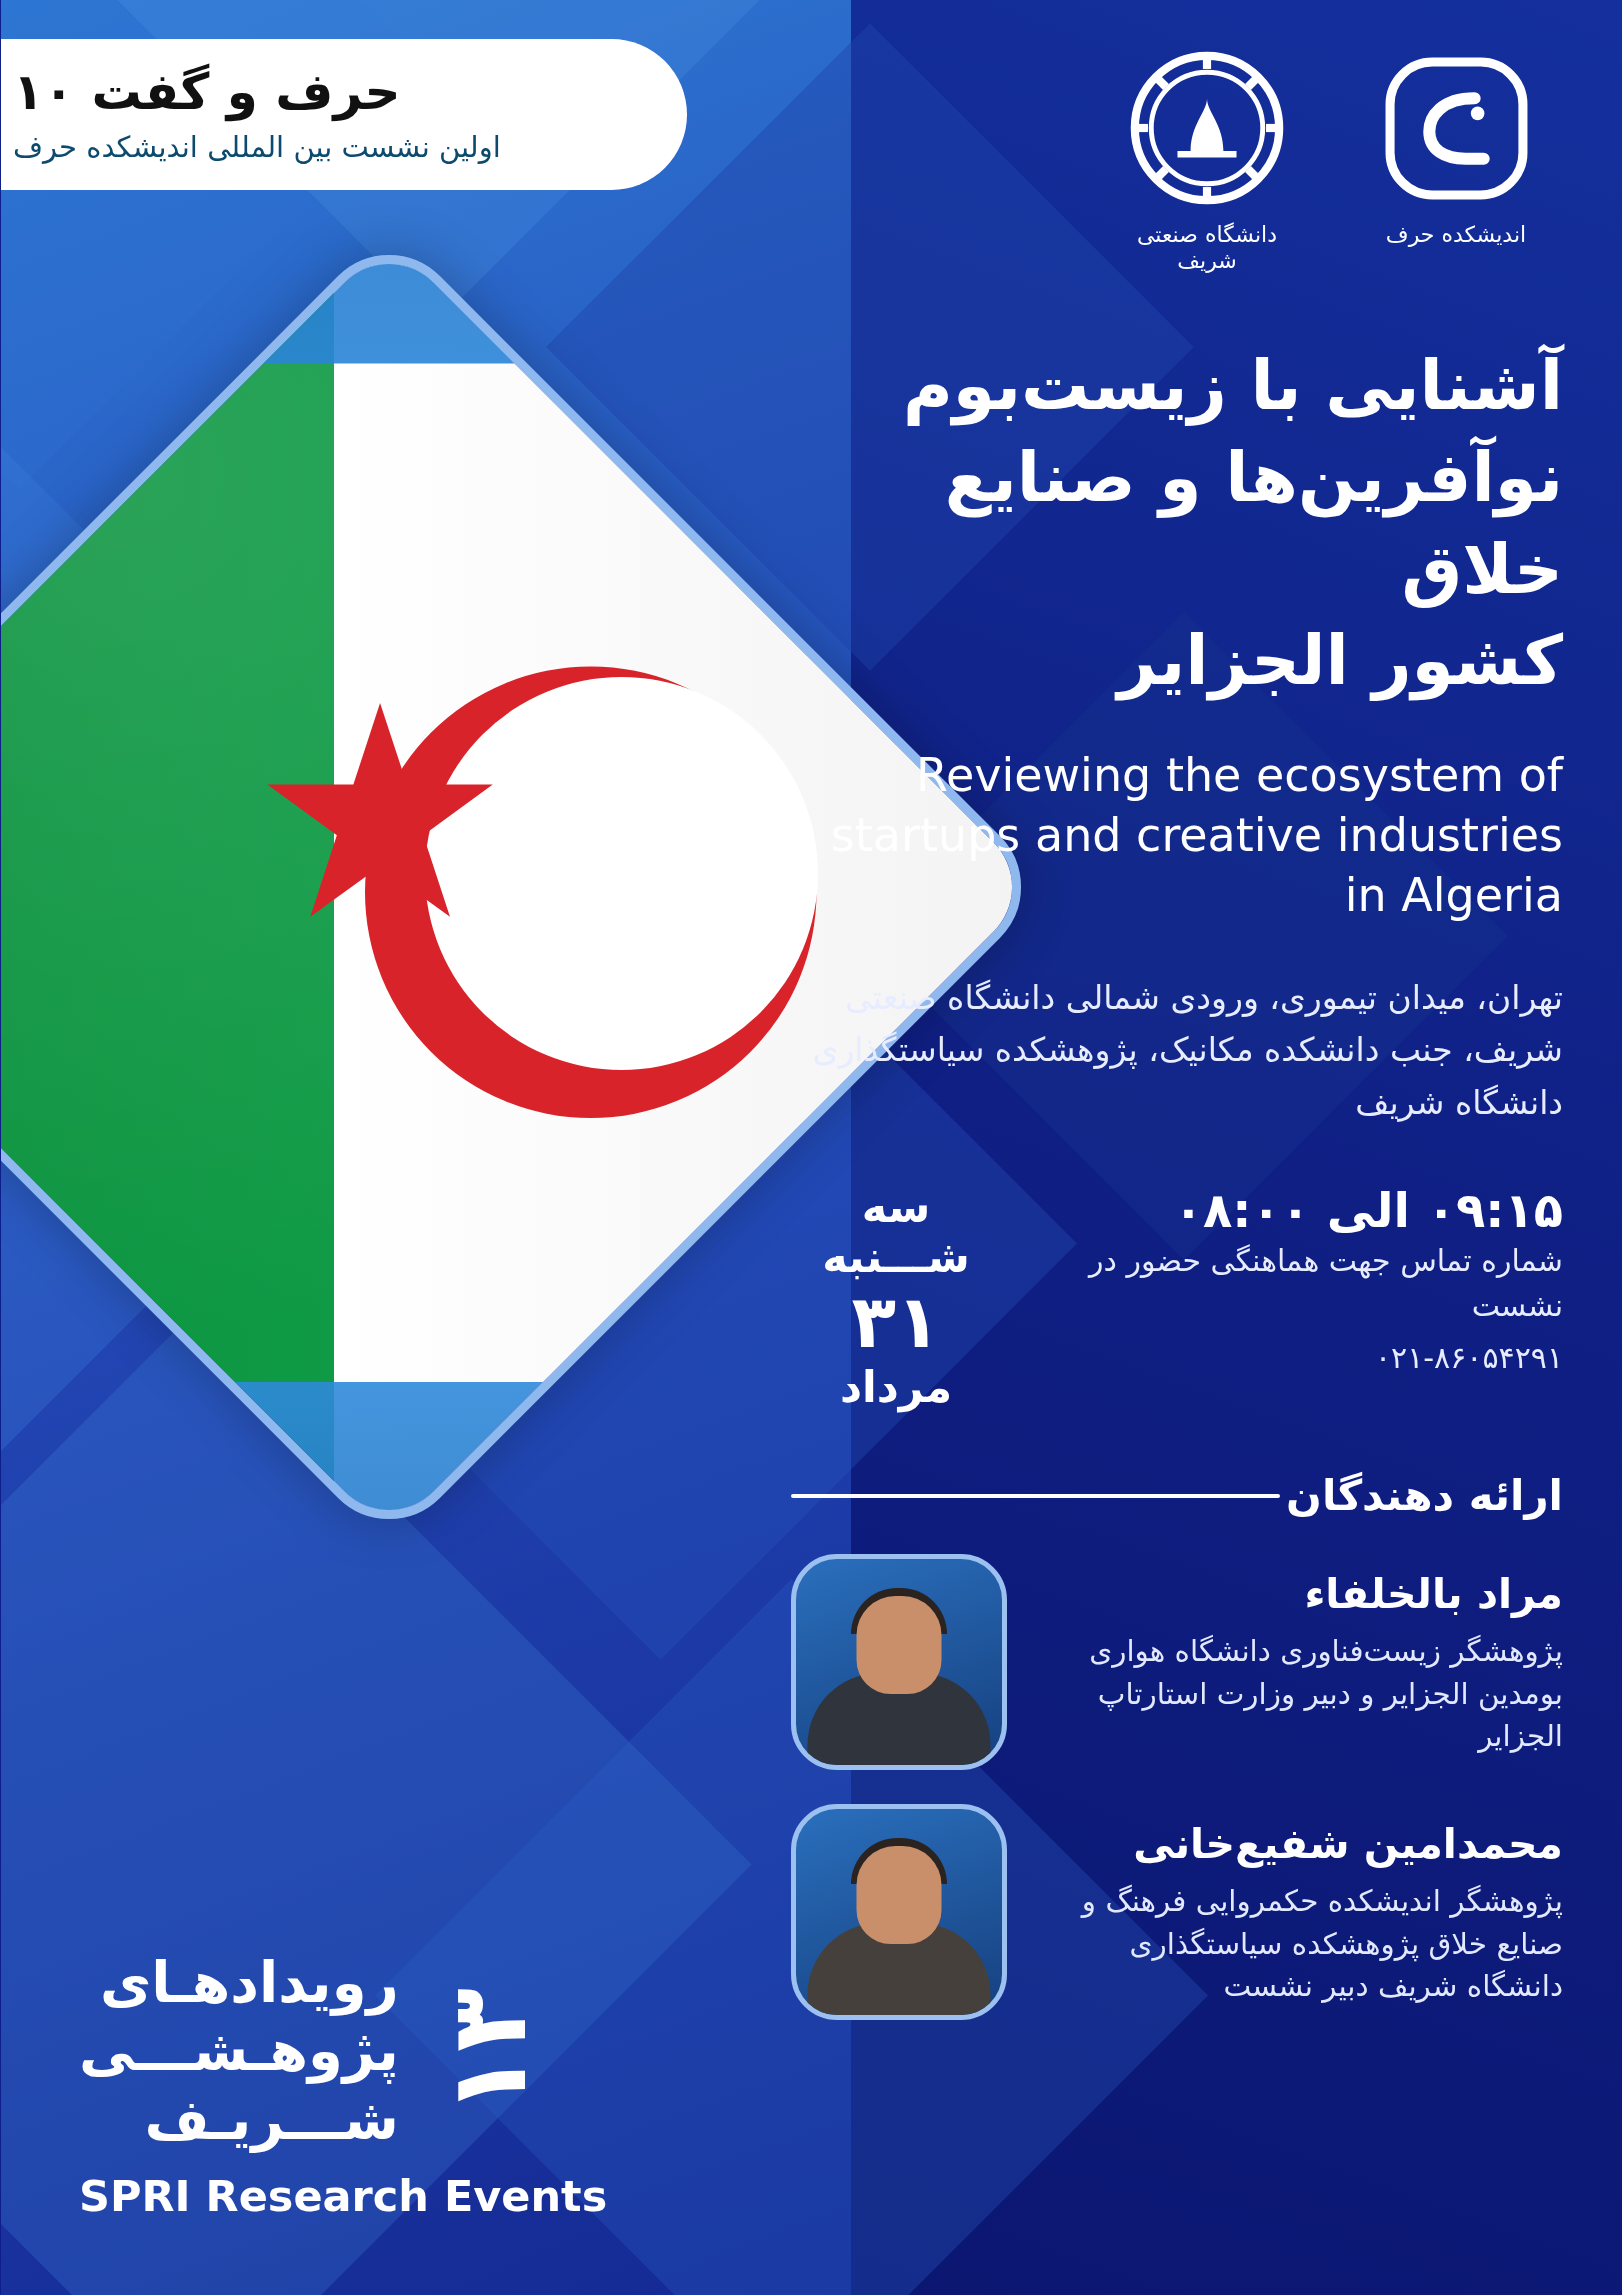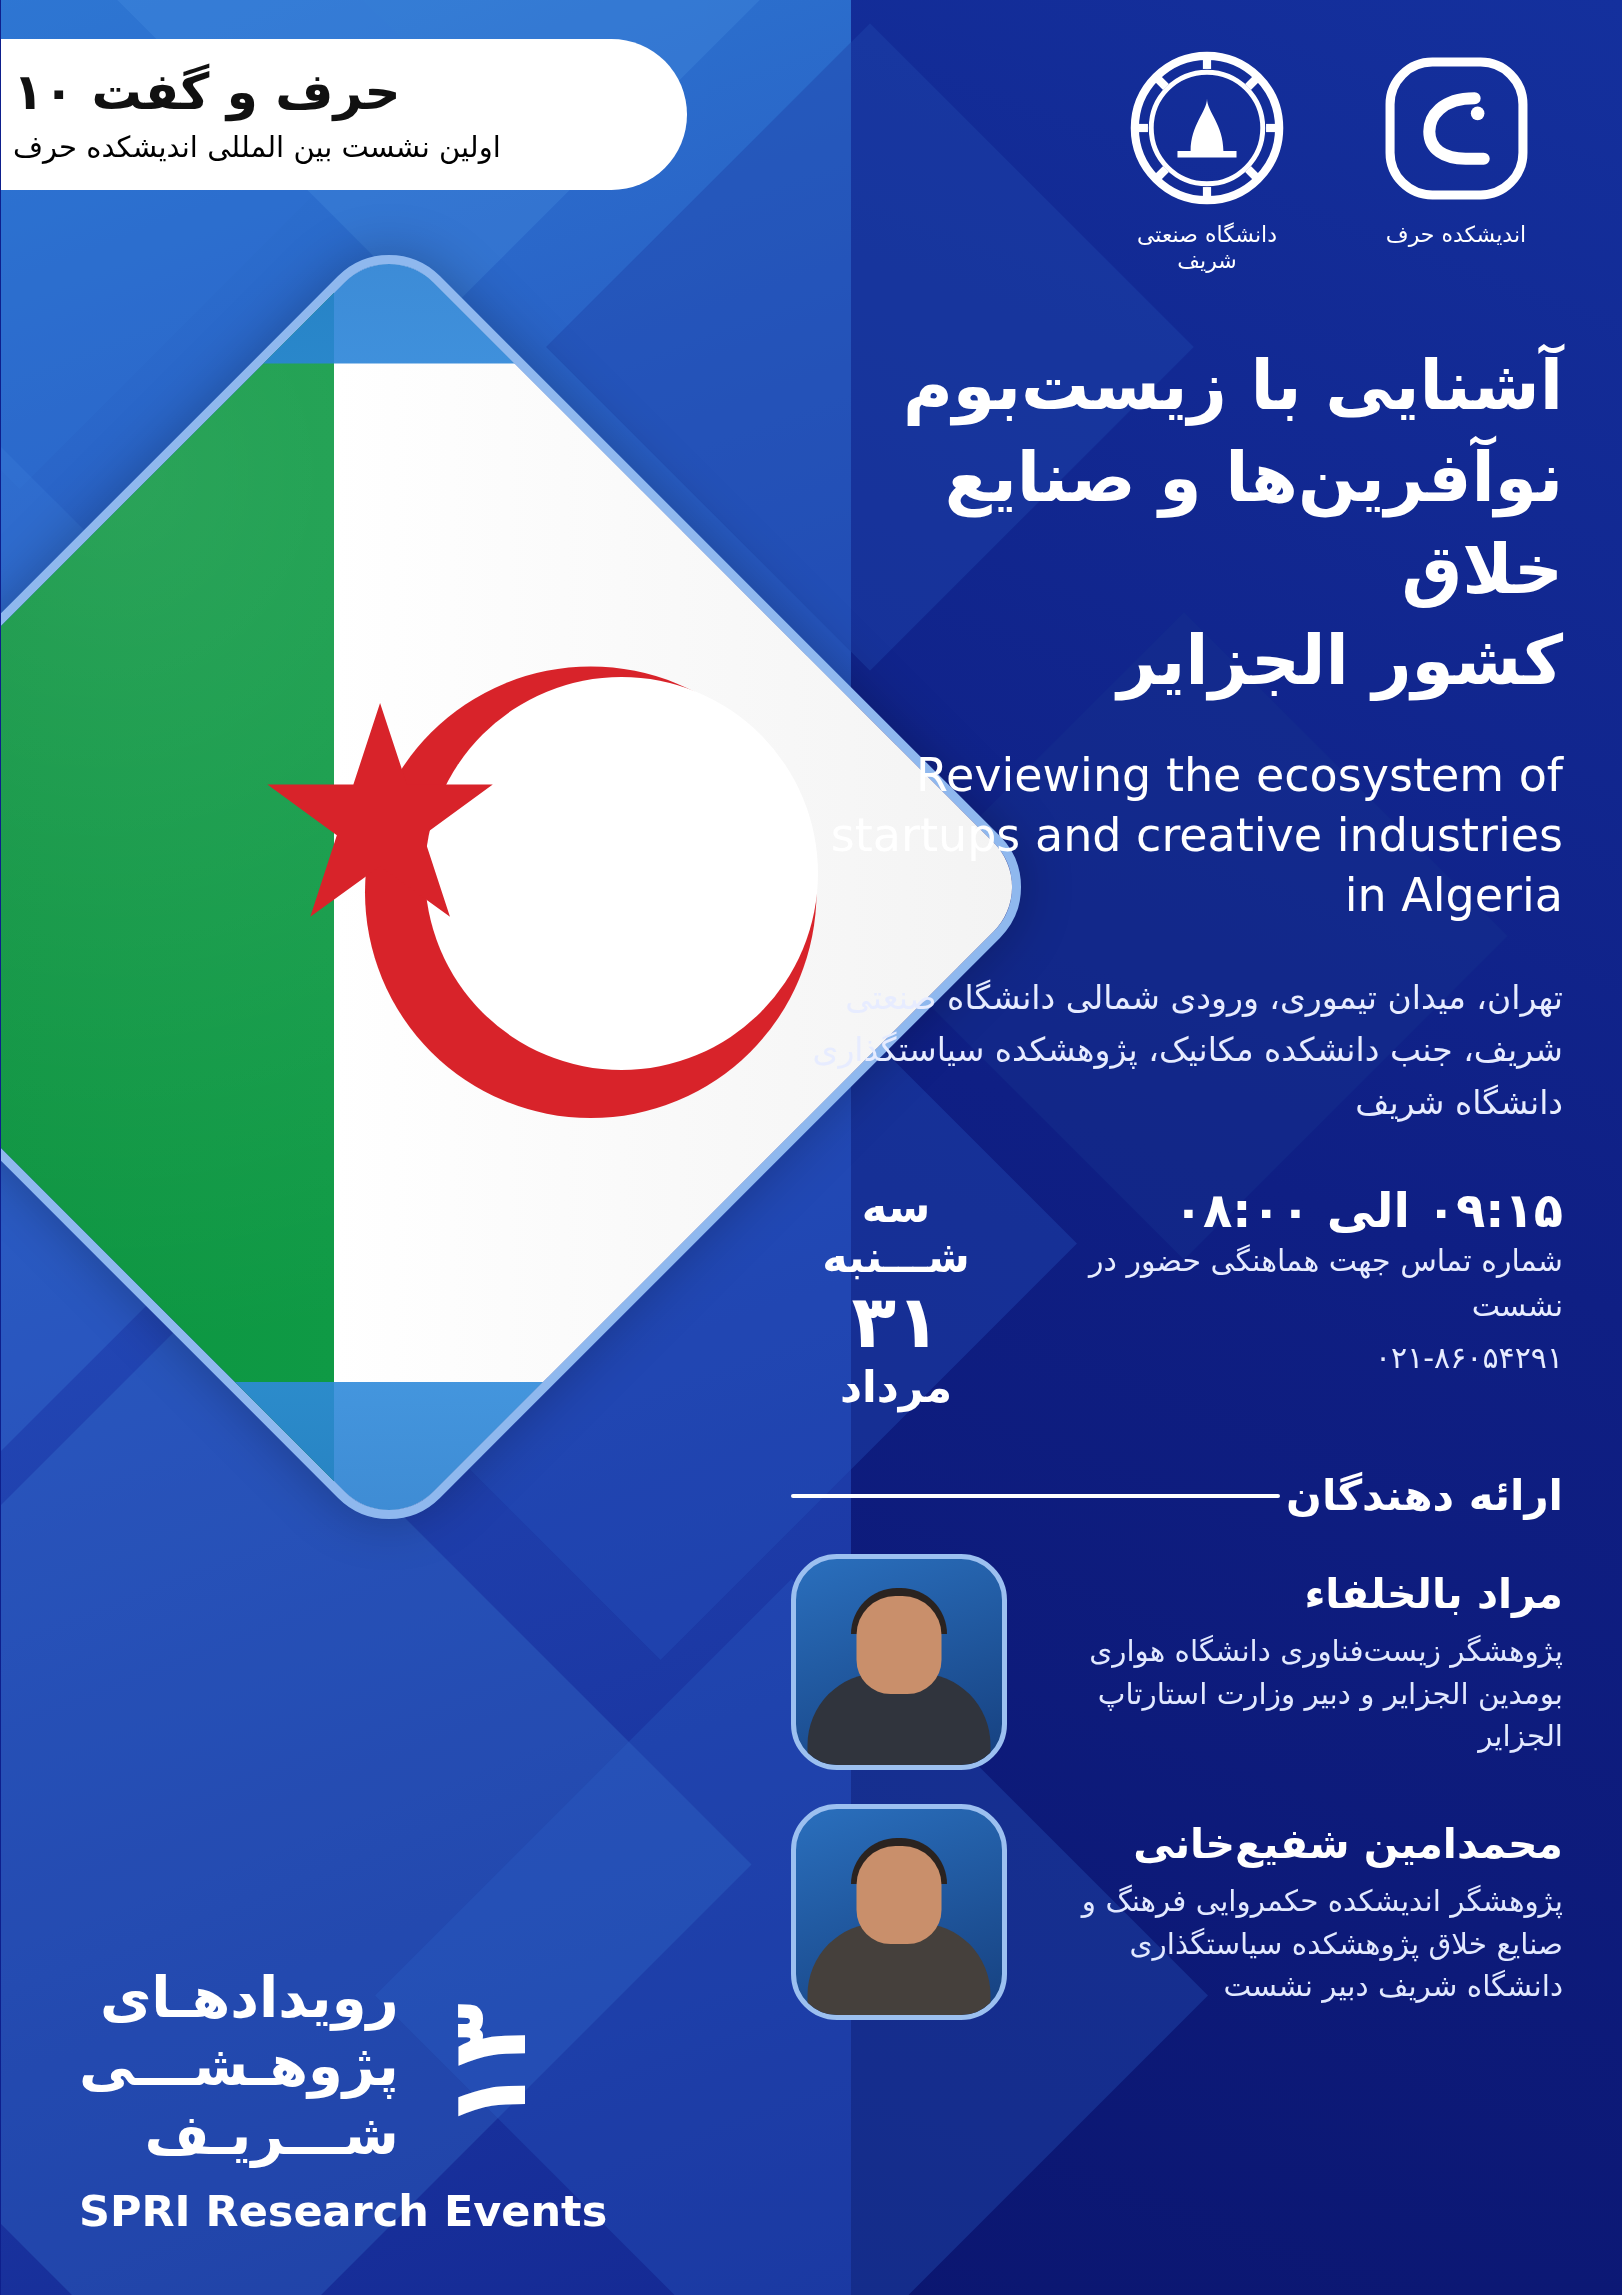--- a/index.html
+++ b/index.html
@@ -46,21 +46,21 @@
     border-radius: 0 85px 85px 0;
     display: flex; flex-direction: column;
     align-items: flex-end; justify-content: center;
     padding: 0 79px 0 39px;
   }
   .header-pill .t1 {
     font-size: 50px; font-weight: 700; color: #111; letter-spacing: 0.7px;
     line-height: 1.1; direction: rtl;
   }
   .header-pill .t2 {
-    font-size: 29px; color: #000000; margin-top: 9.2px; direction: rtl;
+    font-size: 29px; color: #0c4a6e; margin-top: 9.2px; direction: rtl;
   }
 
   
   .logos {
     position: absolute;
     right: 72px; top: 46px;
     display: flex; flex-direction: row; gap: 59px;
     align-items: flex-start;
   }
   .logo-block { width: 190px; text-align: center; color: #fff; }
@@ -190,21 +190,21 @@
     background: #30343d;
   }
   .ph-body.b2 { background: #45403c; }
   .person .ptext { flex: 1; text-align: right; margin-top: 16px; }
   .pname { font-size: 41px; font-weight: 700; color: #fff; }
   .prole { margin-top: 11.8px; font-size: 29.4px; line-height: 1.45; color: #e2e9ff; }
 
   
   .brand {
     position: absolute;
-    left: 79px; bottom: 59px;
+    left: 79px; bottom: 74px;
     width: 641px;
     text-align: left;
     color: #fff;
     direction: rtl;
   }
   .brand-rows { display: flex; flex-direction: row-reverse; align-items: center; gap: 26px; justify-content: flex-start; }
   .brand-lines { text-align: right; }
   .bl { font-size: 56px; font-weight: 700; line-height: 1.22; letter-spacing: 3.9px; }
   .brand-num {
     font-size: 105px; font-weight: 700; color: #fff;

